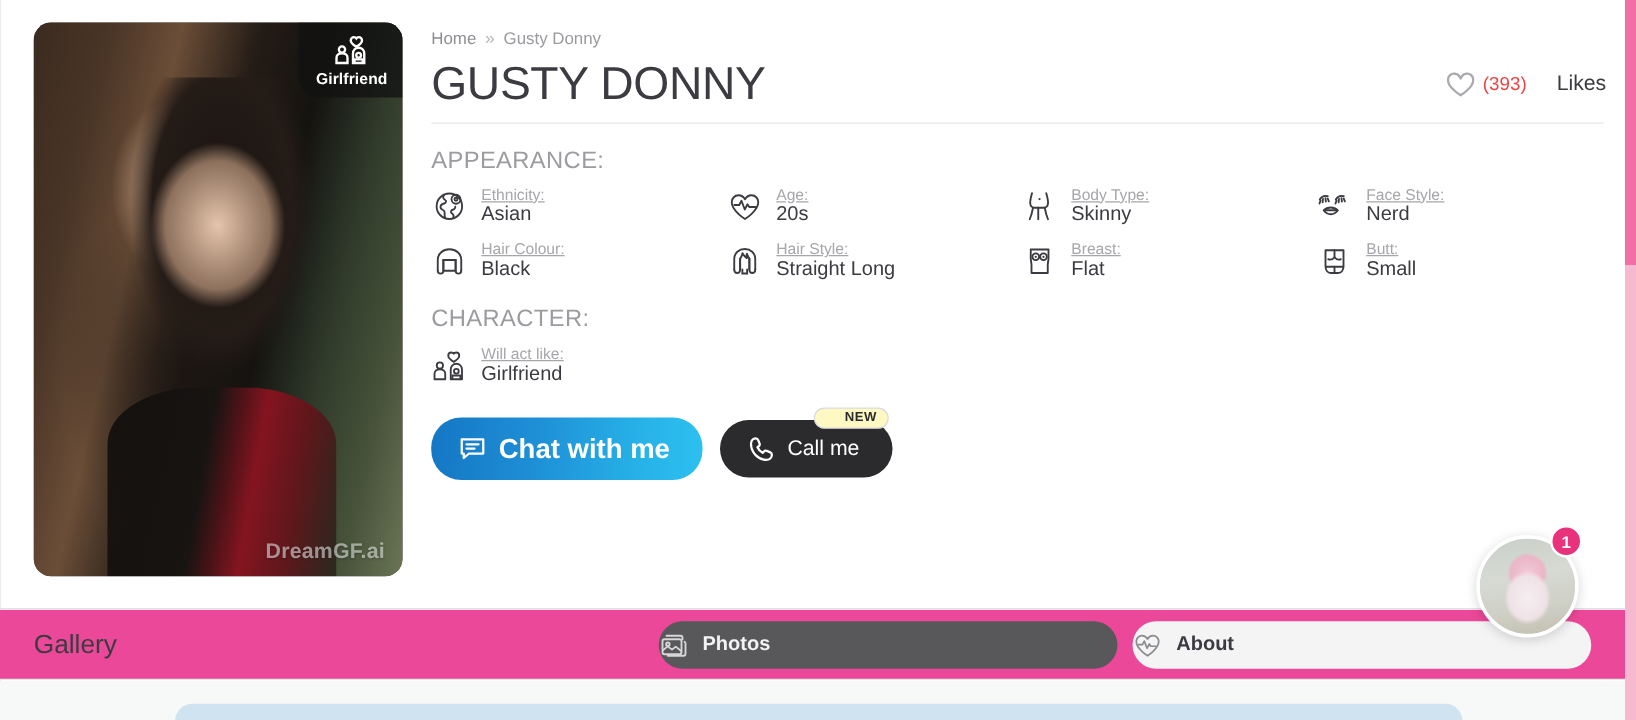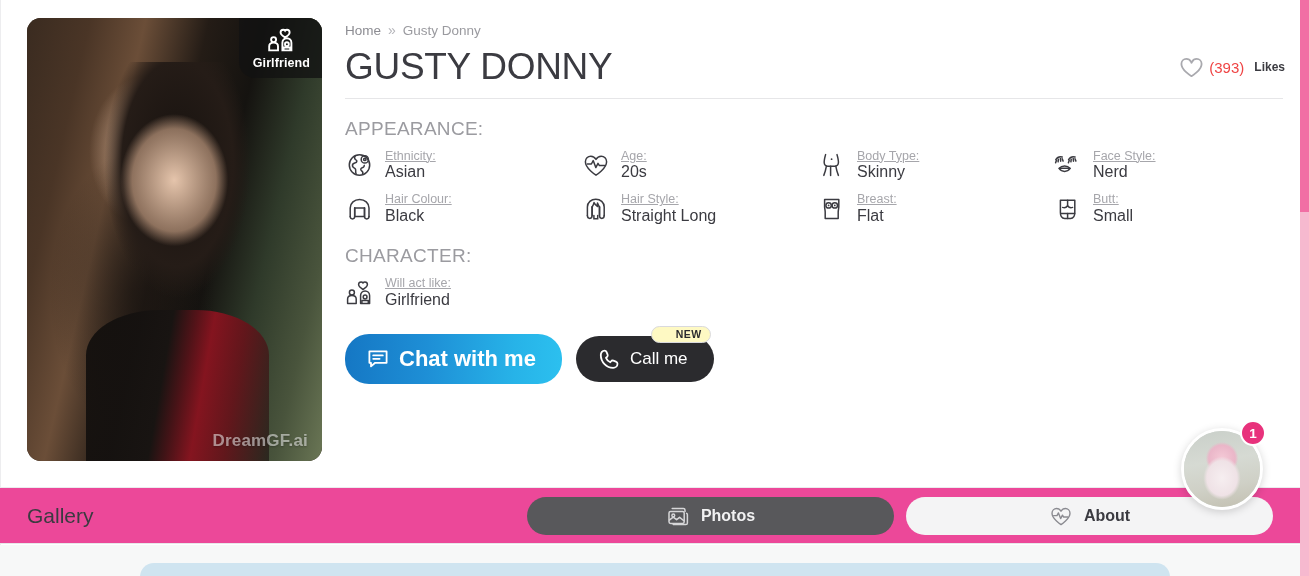--- a/index.html
+++ b/index.html
@@ -74,21 +74,21 @@
   .title-row { display: flex; align-items: flex-end; justify-content: space-between; }
   .page-title {
     font-size: 37px; font-weight: 400; color: #3b3b41;
     letter-spacing: -0.3px; line-height: 1.18; margin-top: 7px;
   }
   .likes {
     display: flex; align-items: center; gap: 5px;
     margin-bottom: 10px; white-space: nowrap;
   }
   .likes .cnt { font-size: 15px; color: #ef4444; }
-  .likes .lk { font-size: 12px; color: #3b3b41; margin-left: 5px; font-weight: bold; }
+  .likes .lk { font-size: 17px; color: #3b3b41; margin-left: 19px; }
 
   .divider {
     height: 1px; background: #e6e6e8;
     margin: 9px 0 0 0; width: 938px;
   }
 
   .sect-title {
     font-size: 19px; color: #9b9ba0; font-weight: 400;
     letter-spacing: .3px; margin: 19px 0 9px 0;
   }
@@ -130,21 +130,21 @@
   .gallery-bar {
     position: absolute; left: 0; top: 487px; width: 1301px; height: 57px;
     background: #ec4899; border-top: 1px solid #ebebed; border-bottom: 1px solid #e7e7e9;
     display: flex; align-items: center;
   }
   .gallery-label {
     font-size: 21px; color: #3b3b41; margin-left: 27px; width: 500px;
   }
   .tabs { display: flex; align-items: center; gap: 12px; }
   .tab {
-    display: inline-flex; align-items: center; justify-content: center; gap: 11px;
+    display: inline-flex; align-items: center; justify-content: flex-start; gap: 11px;
     width: 367px; height: 38px; border-radius: 19px; cursor: pointer;
     font-size: 16px; font-weight: 700; border: none; font-family: inherit;
   }
   .tab-active { background: #58585b; color: #f2f2f3; }
   .tab-inactive { background: #f4f4f5; color: #3b3b41; }
 
   
   .blue-panel {
     position: absolute; left: 140px; top: 563px;
     width: 1030px; height: 40px;

